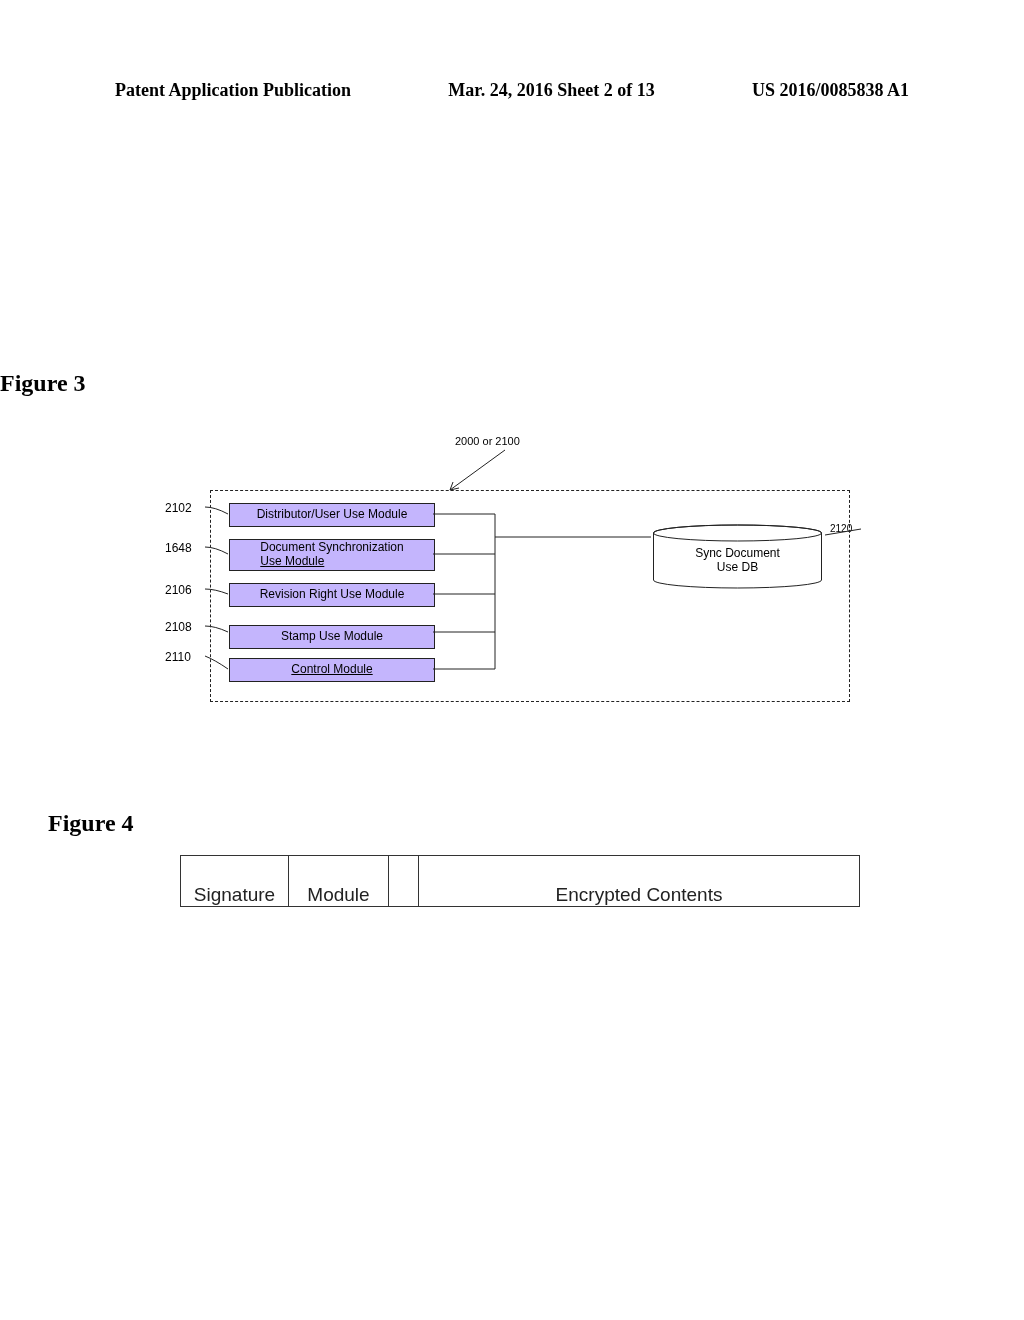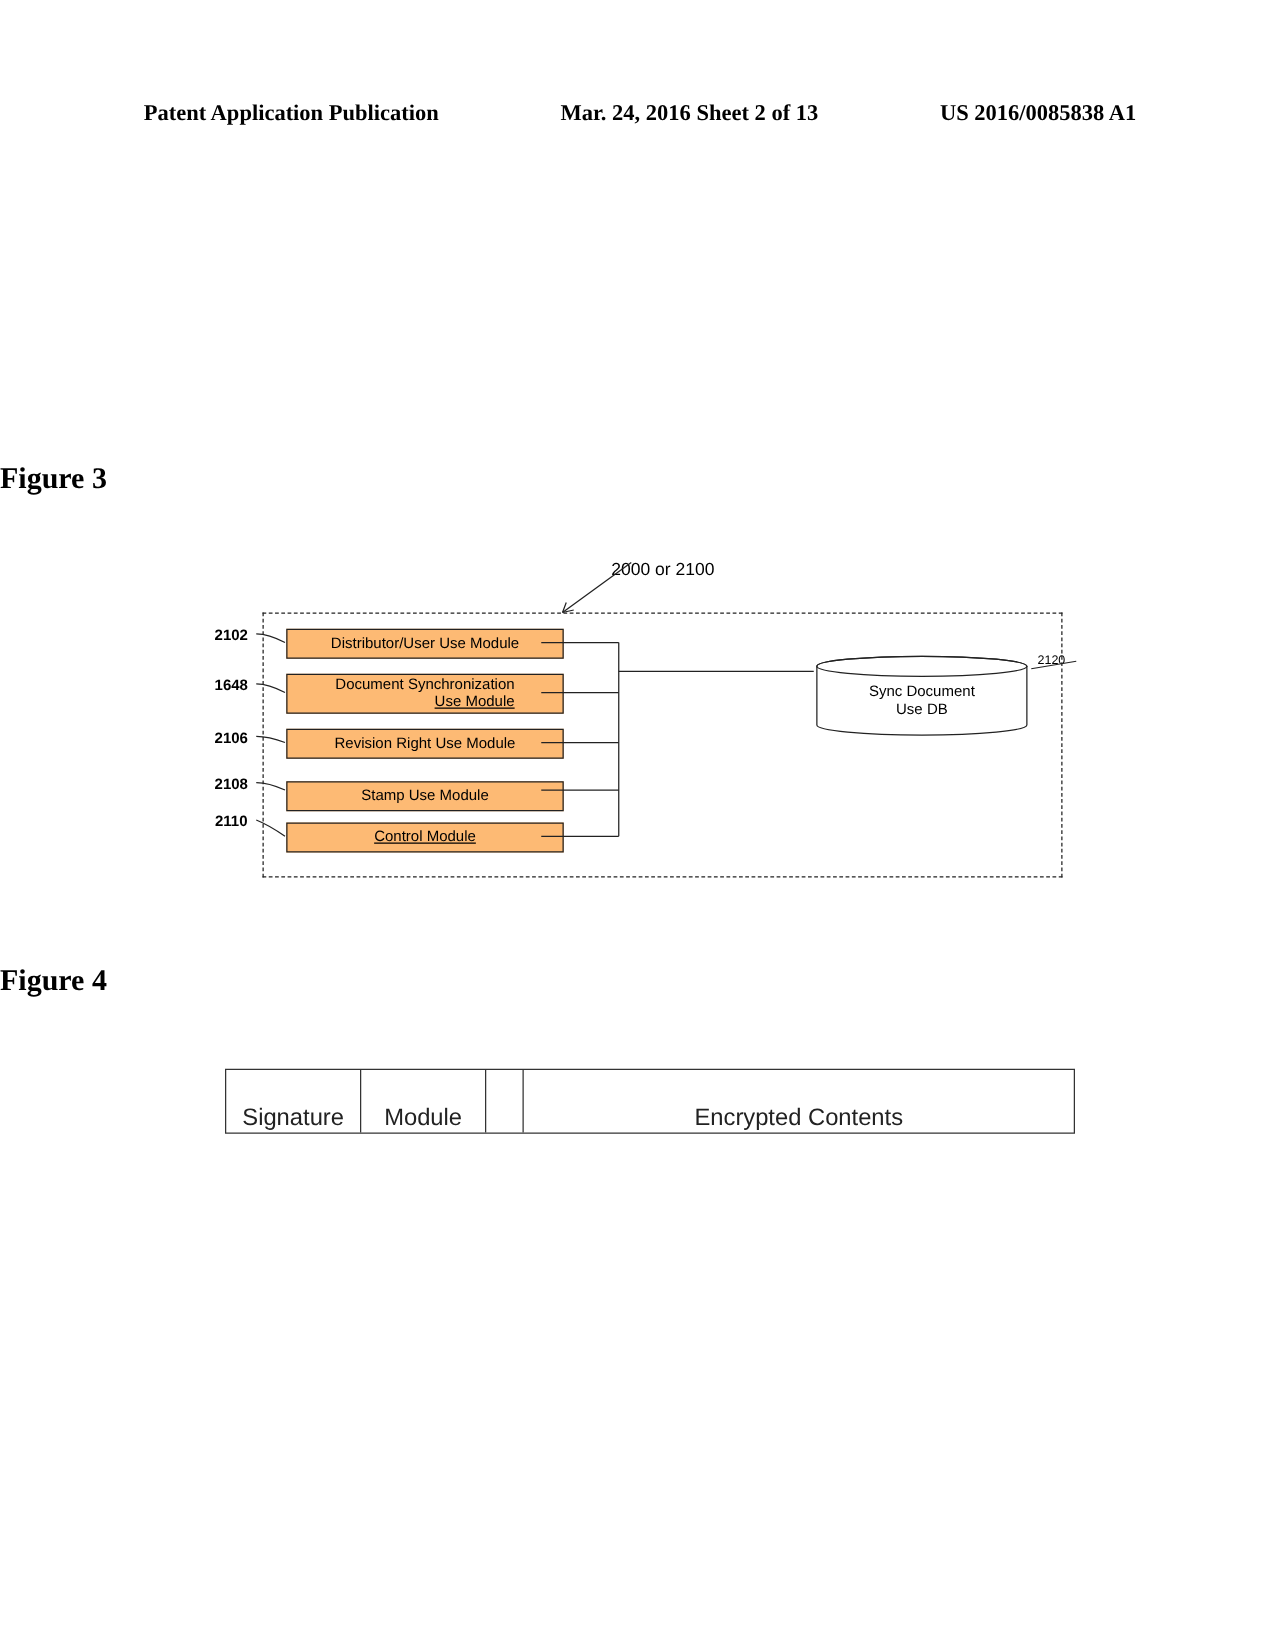--- a/index.html
+++ b/index.html
@@ -32,55 +32,54 @@
   }
   .fig-title {
     position: absolute;
     left: 0;
     right: 0;
     text-align: left;
     font-weight: bold;
     font-family: "Times New Roman", Times, serif;
   }
   #fig3-title { top: 370px; font-size: 24px; }
-  #fig4-title { top: 772px; font-size: 24px; }
+  #fig4-title { top: 810px; font-size: 24px; margin-left: 48px; }
 
   
   .fig3 {
     position: absolute;
     top: 435px;
     left: 115px;
     width: 790px;
     height: 285px;
     font-family: Arial, Helvetica, sans-serif;
   }
   .fig3 .callout-top {
     position: absolute;
-    left: 374px;
+    left: 340px;
     top: 0;
-    font-size: 14px;
-    margin-top: 12px;
+    font-size: 11px;
   }
   .dashed-box {
     position: absolute;
     left: 95px;
     top: 55px;
     width: 640px;
     height: 212px;
     border: 1.5px dashed #222;
     box-sizing: border-box;
   }
   .module {
     position: absolute;
     left: 18px;
-    width: 222px;
+    width: 206px;
     border: 1px solid #222;
     font-size: 12px;
-    text-align: right;
-    background: #fdba74;
+    text-align: left;
+    background: #c4b5fd;
     line-height: 1.15;
     display: flex;
     align-items: center;
     justify-content: center;
     padding: 2px 4px;
     box-sizing: border-box;
   }
   .mod1 { top: 12px; height: 24px; }
   .mod2 { top: 48px; height: 32px; }
   .mod2 .inner { display:inline-block; }
@@ -105,23 +104,22 @@
     text-align: center;
     font-size: 12px;
     line-height: 1.2;
   }
 
   
   .ref-left {
     position: absolute;
     font-size: 12px;
     left: 50px;
-    text-align: center;
+    text-align: left;
     width: 40px;
-    font-weight: bold;
   }
   .rl-2102 { top: 66px; }
   .rl-2104 { top: 106px; }
   .rl-2106 { top: 148px; }
   .rl-2108 { top: 185px; }
   .rl-2110 { top: 215px; }
   .ref-right {
     position: absolute;
     font-size: 10px;
     left: 715px;

